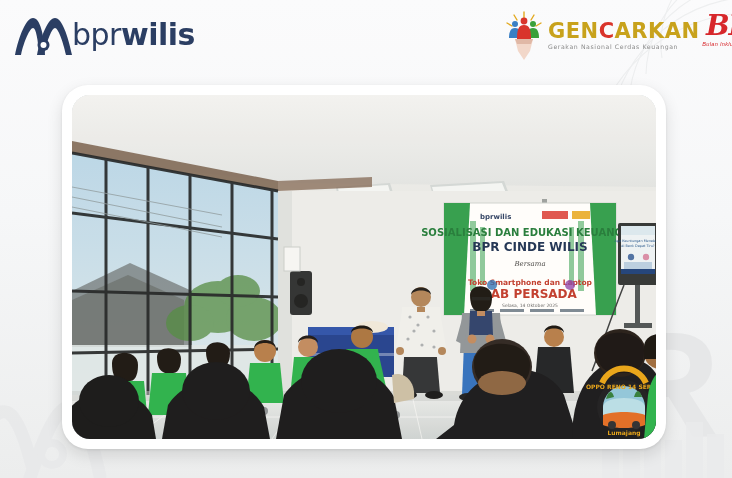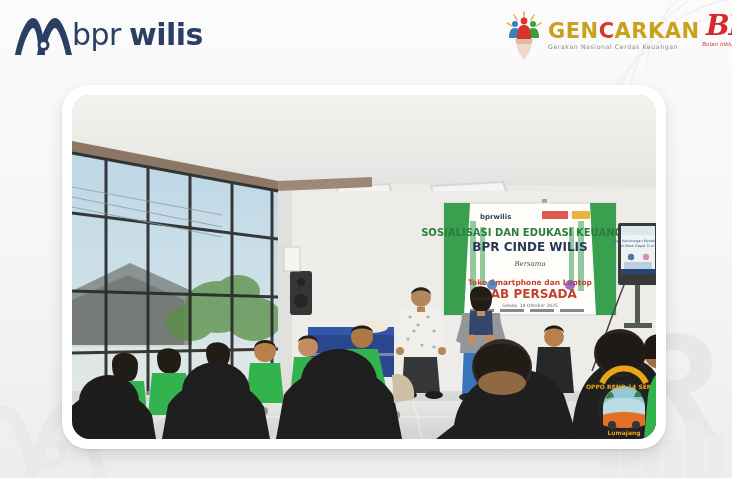--- a/index.html
+++ b/index.html
@@ -35,21 +35,21 @@
 
   
   #header{position:absolute;left:0;top:0;width:732px;height:82px;}
   .logo-left{position:absolute;left:14px;top:14px;display:flex;align-items:center;}
   .logo-mark{width:60px;height:42px;}
   .logo-word{
     font-size:30px;font-weight:normal;color:#2b3e63;
     letter-spacing:-0.5px;margin-left:-2px;line-height:1;
     font-family:"DejaVu Sans",sans-serif;
   }
-  .logo-word b{font-weight:bold;margin-left:8px;}
+  .logo-word b{font-weight:bold;}
 
   .logo-gencarkan{position:absolute;left:503px;top:11px;display:flex;align-items:center;}
   .gc-mark{width:42px;height:50px;}
   .gc-text{margin-left:3px;line-height:1;}
   .gc-title{font-size:21px;font-weight:bold;letter-spacing:.5px;color:#c8a21c;
             font-family:"DejaVu Sans",sans-serif;}
   .gc-title .c{color:#d9342b;}
   .gc-sub{font-size:6.2px;color:#8a8a8a;letter-spacing:.6px;margin-top:2px;
           font-family:"DejaVu Sans",sans-serif;}
 

